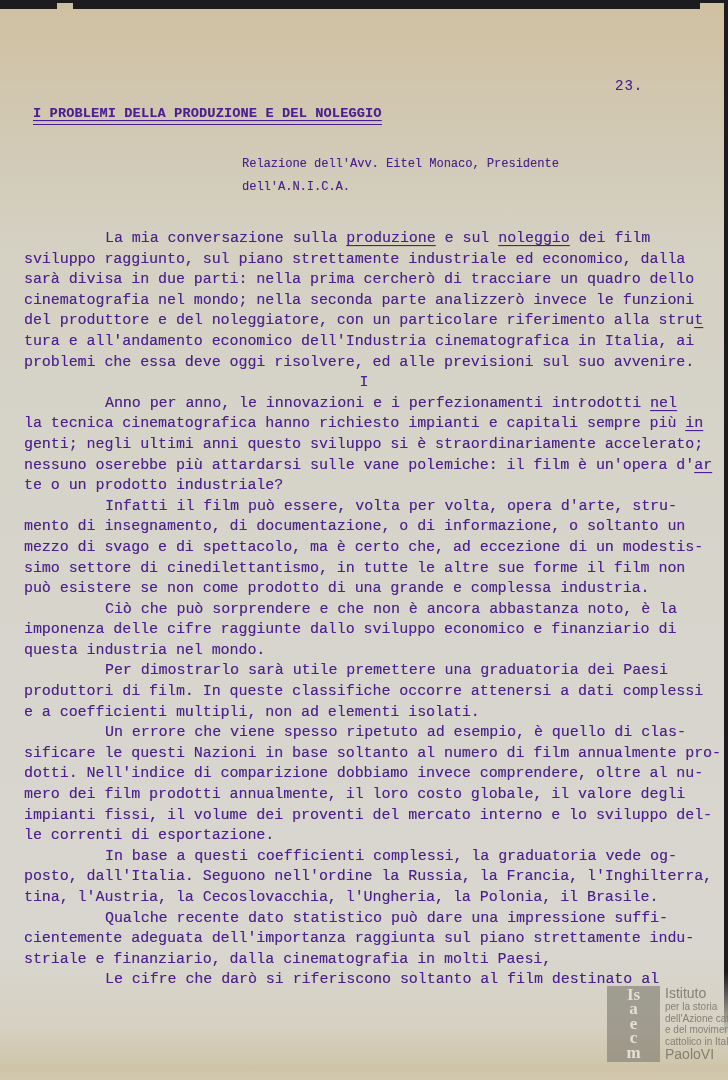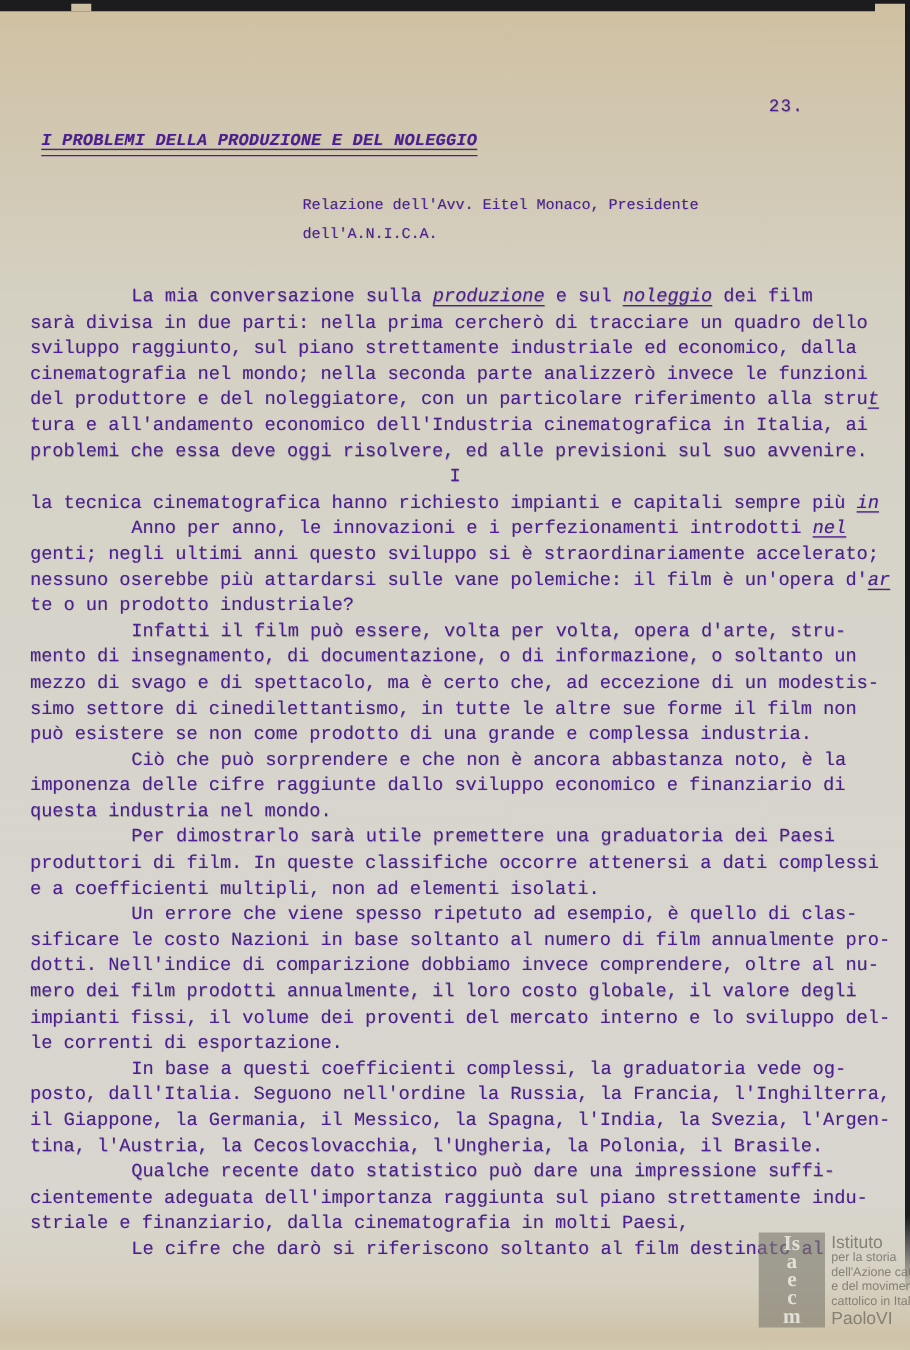--- a/index.html
+++ b/index.html
@@ -30,40 +30,39 @@
   .typed{
     color:#4c1d95;
     text-shadow:0.3px 0.3px 0.6px rgba(70,66,58,0.45);
   }
   .page-number{
     position:absolute;left:615px;top:78px;font-size:14px;letter-spacing:1px;
   }
   .doc-title{
     position:absolute;left:33px;top:106px;font-size:13.5px;font-weight:bold;
     letter-spacing:0.2px;
-    font-style:italic;
   }
   .doc-title .title-text{
     display:inline-block;
     text-decoration:underline;
     text-underline-offset:3px;
     border-bottom:1.5px solid currentColor;
     padding-bottom:2.5px;
   }
   .byline{
     position:absolute;left:242px;top:153px;font-size:12px;line-height:23px;
   }
   .body-text{
     position:absolute;left:24px;top:228px;width:700px;
     font-size:14.9px;line-height:20.6px;
   }
   .line{white-space:pre;}
   .line.indent{padding-left:81px;}
   .line.section-line{text-align:center;padding-right:20px;}
-  .u{text-decoration:underline;text-underline-offset:2.5px;font-style:italic;}
+  .u{text-decoration:underline;text-underline-offset:2.5px;}
   .watermark{
     position:absolute;left:607px;top:986px;display:flex;z-index:3;
   }
   .wm-logo{
     width:53px;height:76px;background:rgba(126,122,112,0.62);
     color:rgba(232,229,221,0.92);
     font-family:"Liberation Serif","DejaVu Serif",serif;
     font-weight:bold;text-align:center;
     display:flex;flex-direction:column;justify-content:center;
   }
@@ -92,52 +91,51 @@
   <span class="title-text">I PROBLEMI DELLA PRODUZIONE E DEL NOLEGGIO</span>
 </div>
 
 <div class="typed byline">
   <div>Relazione dell'Avv. Eitel Monaco, Presidente</div>
   <div>dell'A.N.I.C.A.</div>
 </div>
 
 <div class="typed body-text" id="body-text">
     <div class="line indent"><span>La mia conversazione sulla </span><span class="u">produzione</span><span> e sul </span><span class="u">noleggio</span><span> dei film</span></div>
+    <div class="line"><span>sviluppo raggiunto, sul piano strettamente industriale ed economico, dalla</span></div>
     <div class="line"><span>sarà divisa in due parti: nella prima cercherò di tracciare un quadro dello</span></div>
-    <div class="line"><span>sviluppo raggiunto, sul piano strettamente industriale ed economico, dalla</span></div>
     <div class="line"><span>cinematografia nel mondo; nella seconda parte analizzerò invece le funzioni</span></div>
     <div class="line"><span>del produttore e del noleggiatore, con un particolare riferimento alla stru</span><span class="u">t</span></div>
     <div class="line"><span>tura e all'andamento economico dell'Industria cinematografica in Italia, ai</span></div>
     <div class="line"><span>problemi che essa deve oggi risolvere, ed alle previsioni sul suo avvenire.</span></div>
     <div class="line section-line">I</div>
+    <div class="line indent"><span>Anno per anno, le innovazioni e i perfezionamenti introdotti </span><span class="u">nel</span></div>
     <div class="line"><span>la tecnica cinematografica hanno richiesto impianti e capitali sempre più </span><span class="u">in</span></div>
-    <div class="line indent"><span>Anno per anno, le innovazioni e i perfezionamenti introdotti </span><span class="u">nel</span></div>
     <div class="line"><span>genti; negli ultimi anni questo sviluppo si è straordinariamente accelerato;</span></div>
     <div class="line"><span>nessuno oserebbe più attardarsi sulle vane polemiche: il film è un'opera d'</span><span class="u">ar</span></div>
     <div class="line"><span>te o un prodotto industriale?</span></div>
     <div class="line indent"><span>Infatti il film può essere, volta per volta, opera d'arte, stru-</span></div>
     <div class="line"><span>mento di insegnamento, di documentazione, o di informazione, o soltanto un</span></div>
     <div class="line"><span>mezzo di svago e di spettacolo, ma è certo che, ad eccezione di un modestis-</span></div>
     <div class="line"><span>simo settore di cinedilettantismo, in tutte le altre sue forme il film non</span></div>
     <div class="line"><span>può esistere se non come prodotto di una grande e complessa industria.</span></div>
     <div class="line indent"><span>Ciò che può sorprendere e che non è ancora abbastanza noto, è la</span></div>
     <div class="line"><span>imponenza delle cifre raggiunte dallo sviluppo economico e finanziario di</span></div>
     <div class="line"><span>questa industria nel mondo.</span></div>
     <div class="line indent"><span>Per dimostrarlo sarà utile premettere una graduatoria dei Paesi</span></div>
     <div class="line"><span>produttori di film. In queste classifiche occorre attenersi a dati complessi</span></div>
     <div class="line"><span>e a coefficienti multipli, non ad elementi isolati.</span></div>
     <div class="line indent"><span>Un errore che viene spesso ripetuto ad esempio, è quello di clas-</span></div>
-    <div class="line"><span>sificare le costo Nazioni in base soltanto al numero di film annualmente pro-</span></div>
+    <div class="line"><span>sificare le questi Nazioni in base soltanto al numero di film annualmente pro-</span></div>
     <div class="line"><span>dotti. Nell'indice di comparizione dobbiamo invece comprendere, oltre al nu-</span></div>
     <div class="line"><span>mero dei film prodotti annualmente, il loro costo globale, il valore degli</span></div>
     <div class="line"><span>impianti fissi, il volume dei proventi del mercato interno e lo sviluppo del-</span></div>
     <div class="line"><span>le correnti di esportazione.</span></div>
     <div class="line indent"><span>In base a questi coefficienti complessi, la graduatoria vede og-</span></div>
     <div class="line"><span>posto, dall'Italia. Seguono nell'ordine la Russia, la Francia, l'Inghilterra,</span></div>
-    <div class="line"><span>il Giappone, la Germania, il Messico, la Spagna, l'India, la Svezia, l'Argen-</span></div>
     <div class="line"><span>tina, l'Austria, la Cecoslovacchia, l'Ungheria, la Polonia, il Brasile.</span></div>
     <div class="line indent"><span>Qualche recente dato statistico può dare una impressione suffi-</span></div>
     <div class="line"><span>cientemente adeguata dell'importanza raggiunta sul piano strettamente indu-</span></div>
     <div class="line"><span>striale e finanziario, dalla cinematografia in molti Paesi,</span></div>
     <div class="line indent"><span>Le cifre che darò si riferiscono soltanto al film destinato al</span></div>
   </div>
 
 <div class="watermark">
   <div class="wm-logo" id="wm-logo">
       <div>Is</div>

